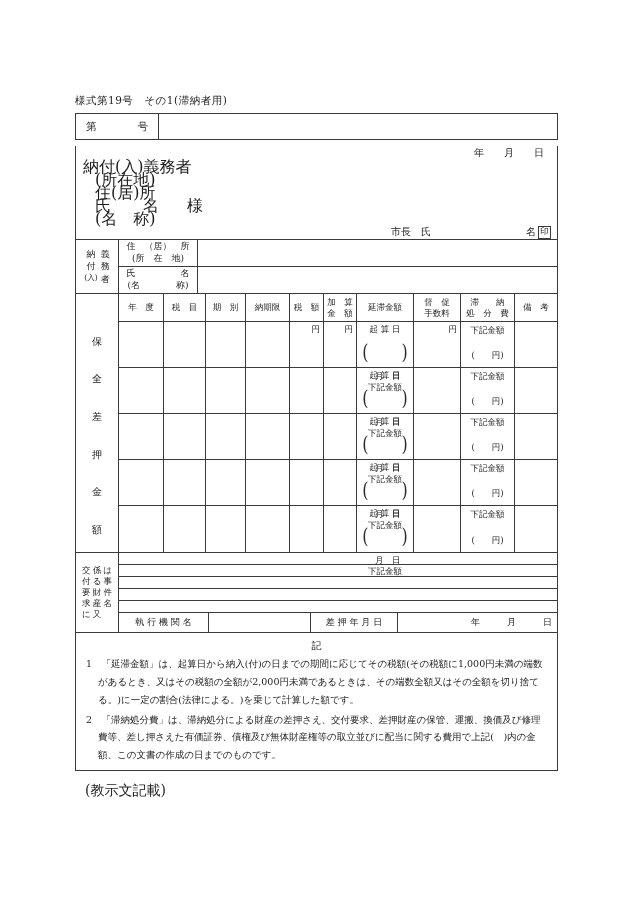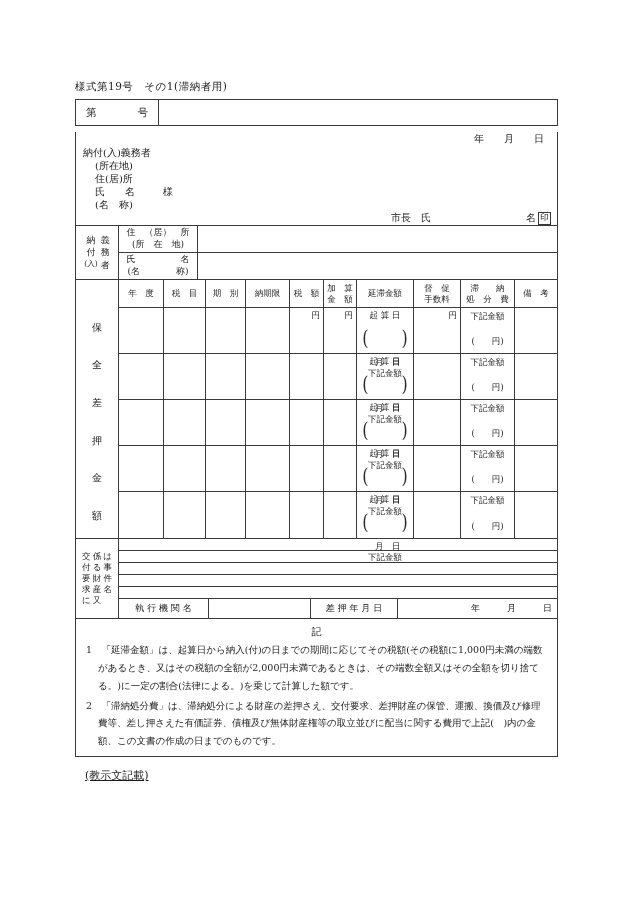--- a/index.html
+++ b/index.html
@@ -1,32 +1,32 @@
 <!DOCTYPE html>
 <html><head>
 <meta charset="utf-8">
 <style>
   * { margin:0; padding:0; box-sizing:border-box; }
   html,body { background:#fff; }
   .paper { width:630px; height:915px; background:#ffffff; position:relative;
            font-family:"DejaVu Serif","Liberation Serif",serif; color:#1c1c1c; }
-  .sheet { position:absolute; left:75px; top:80px; width:483px; }
+  .sheet { position:absolute; left:75px; top:94px; width:483px; }
 
   .form-code { font-size:10.5px; margin-bottom:5px; letter-spacing:.5px; }
 
   .title-box { display:flex; border:1px solid #3a3a3a; height:27px; }
   .num-cell { width:83px; border-right:1px solid #3a3a3a; display:flex; align-items:center;
               justify-content:space-between; padding:0 10px; font-size:10.5px; }
   .title-cell { flex:1; display:flex; align-items:center; justify-content:center;
                 font-size:10.5px; letter-spacing:1px; }
 
   .main-box { border:1px solid #3a3a3a; border-top:none; }
 
   .date-line { text-align:right; padding-right:13px; font-size:10px; margin-top:6px; }
-  .addr { font-size:10px; line-height:13px; padding-left:7px; }
+  .addr { font-size:16px; line-height:13px; padding-left:7px; }
   .addr .ind { padding-left:12px; }
   .sama { margin-left:28px; }
   .mayor-line { font-size:10px; display:flex; align-items:center; justify-content:flex-end;
                 padding-right:6px; height:14px; }
   .mayor-gap { width:95px; }
   .seal-box { width:13px; height:13px; border:1px solid #3a3a3a; display:flex; align-items:center;
               justify-content:center; font-size:8.5px; margin-left:2px; }
   .message { font-size:10px; padding-left:10px; margin:2px 0 4px; }
 
   
@@ -74,21 +74,21 @@
   .cfoot { display:flex; height:19px; font-size:9px; }
   .fc { display:flex; align-items:center; }
   .fc1 { width:90px; border-right:1px solid #3a3a3a; justify-content:center; }
   .fc2 { width:102px; border-right:1px solid #3a3a3a; }
   .fc3 { width:87px; border-right:1px solid #3a3a3a; justify-content:center; }
   .fc4 { flex:1; justify-content:flex-end; padding-right:5px; }
 
   .note-heading { text-align:center; font-size:10px; margin-top:6px; }
   .note { font-size:9.5px; line-height:1.88; padding:0 10px 0 22px; text-indent:-12px; margin-top:2px; }
   .note:last-of-type { margin-bottom:6px; }
-  .footer-note { margin-top:11px; padding-left:10px; font-size:11px;text-decoration:underline; }
+  .footer-note { margin-top:11px; padding-left:10px; font-size:14px; }
 </style>
 </head>
 <body>
 
 <div class="paper">
   <div class="sheet">
 
     <div class="form-code">様式第19号　その1(滞納者用)</div>
 
     <div class="title-box">

